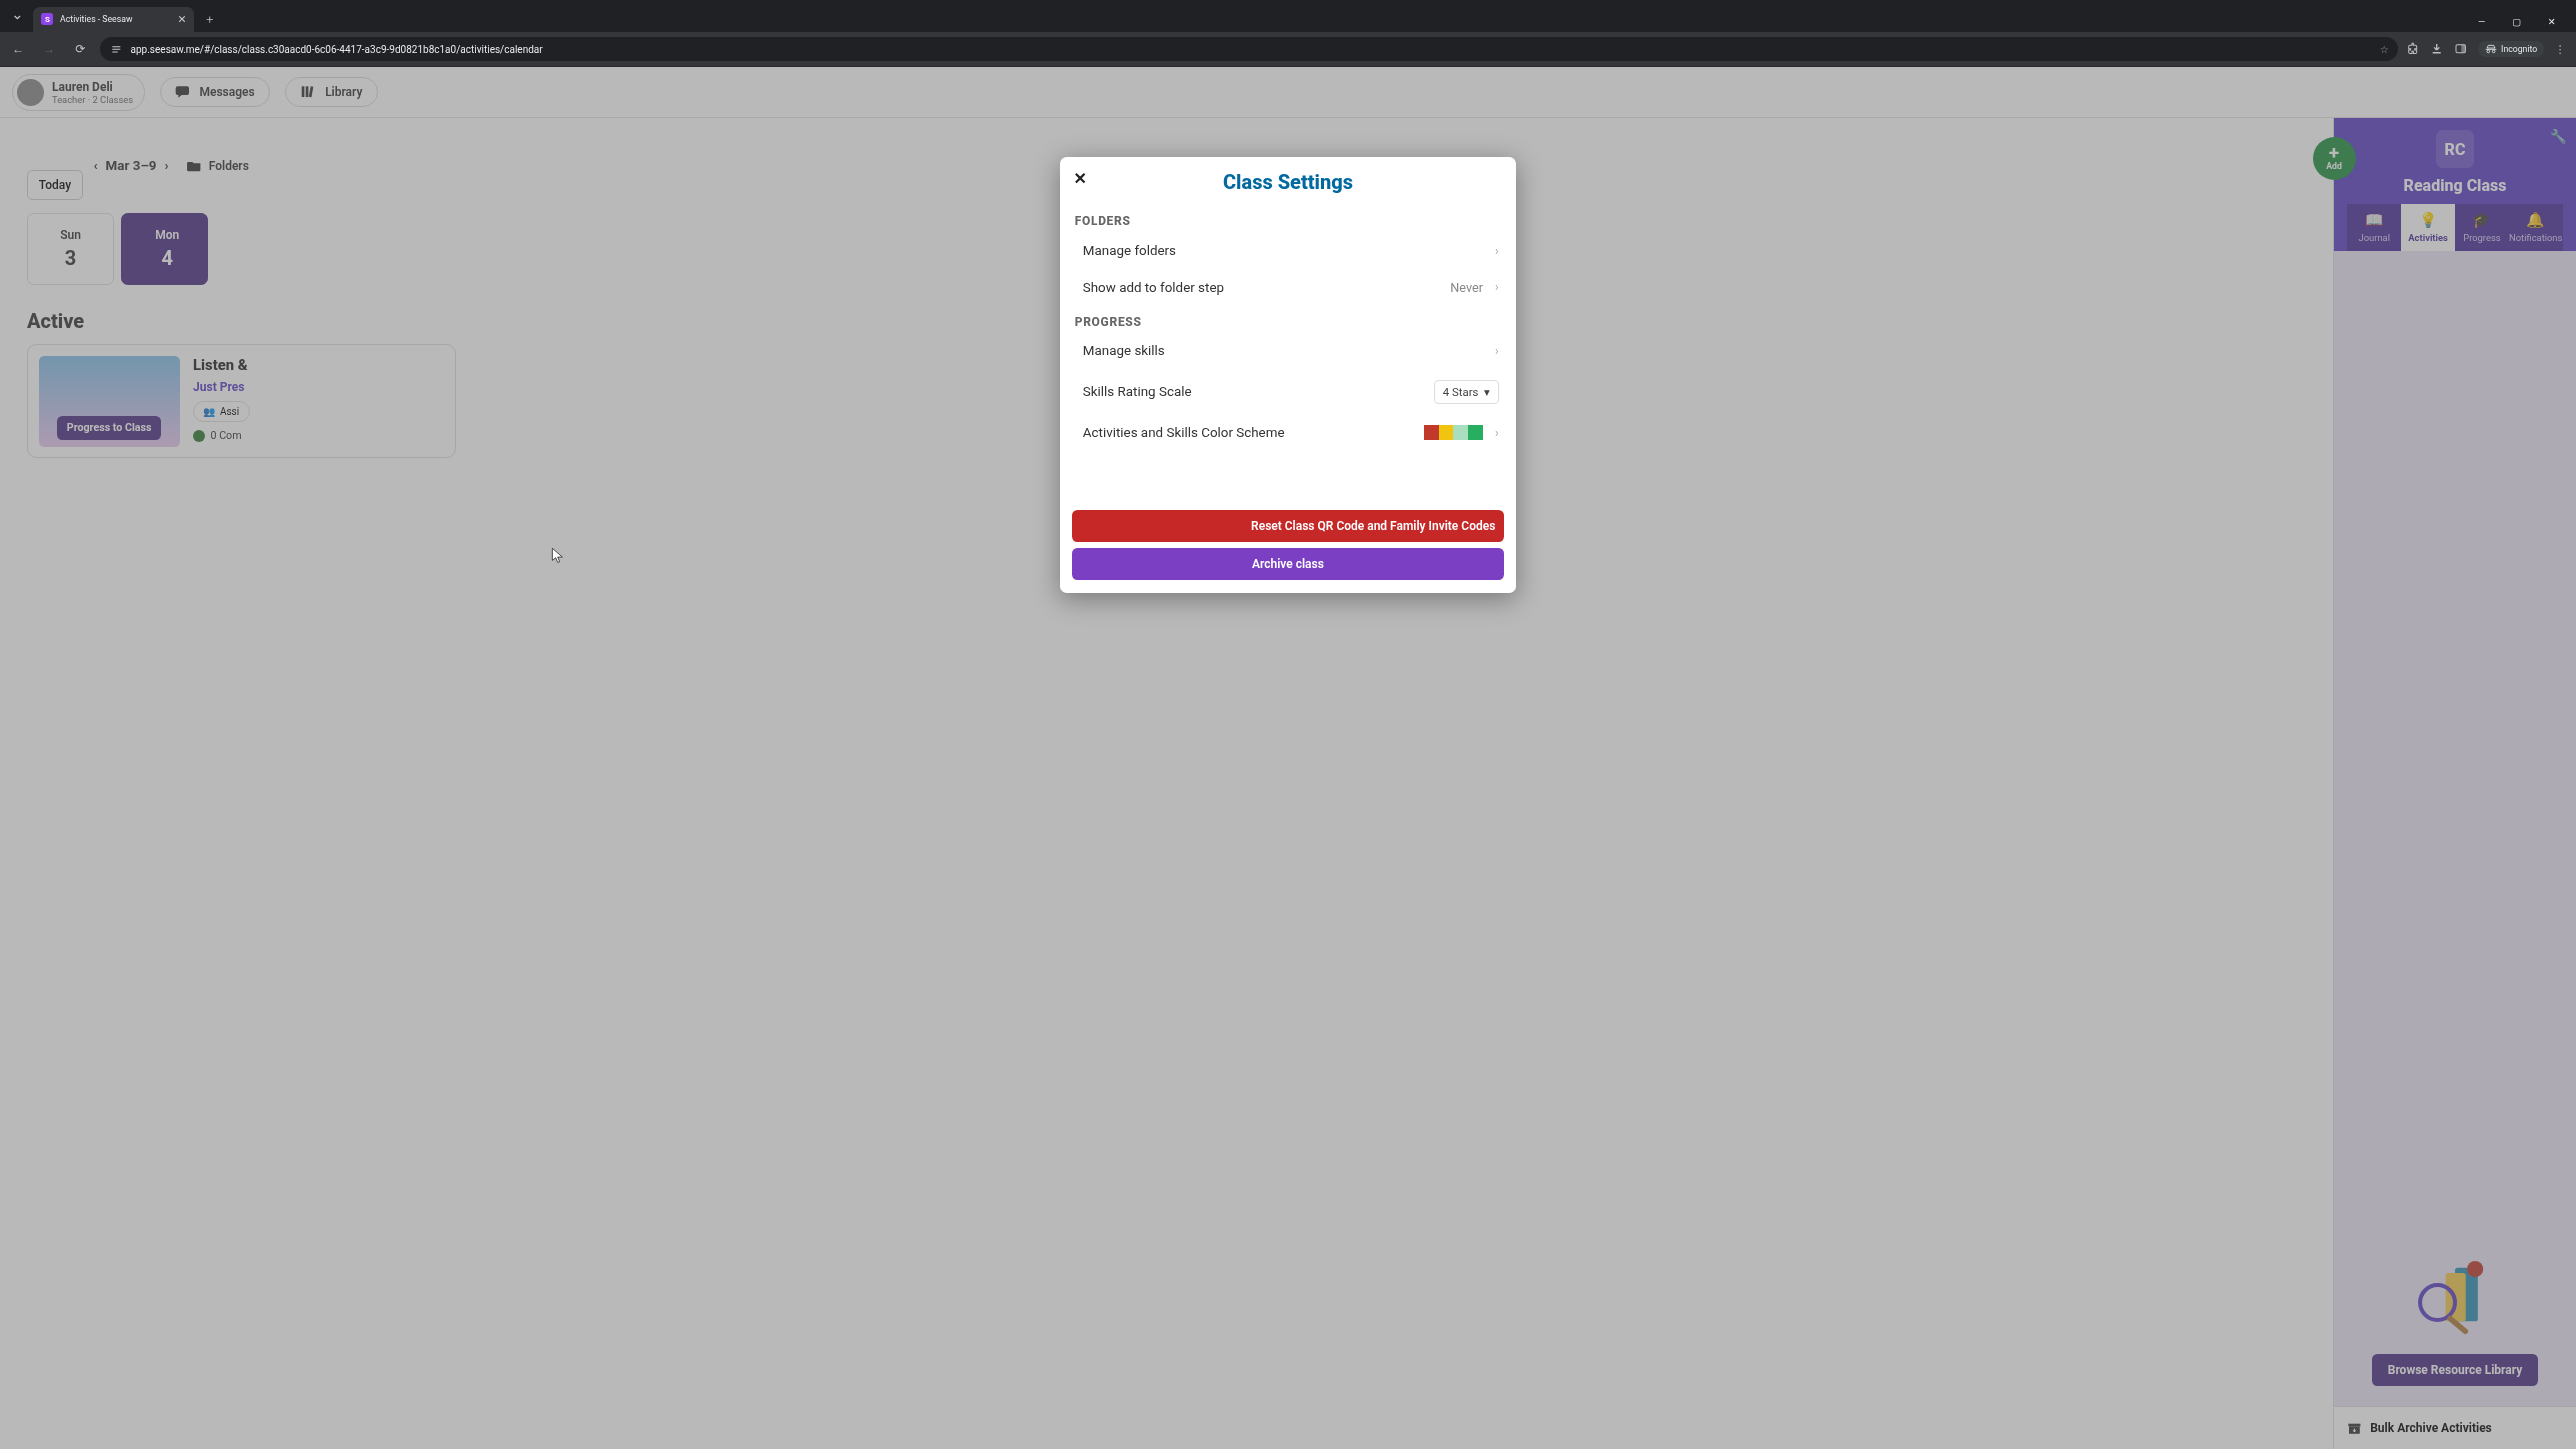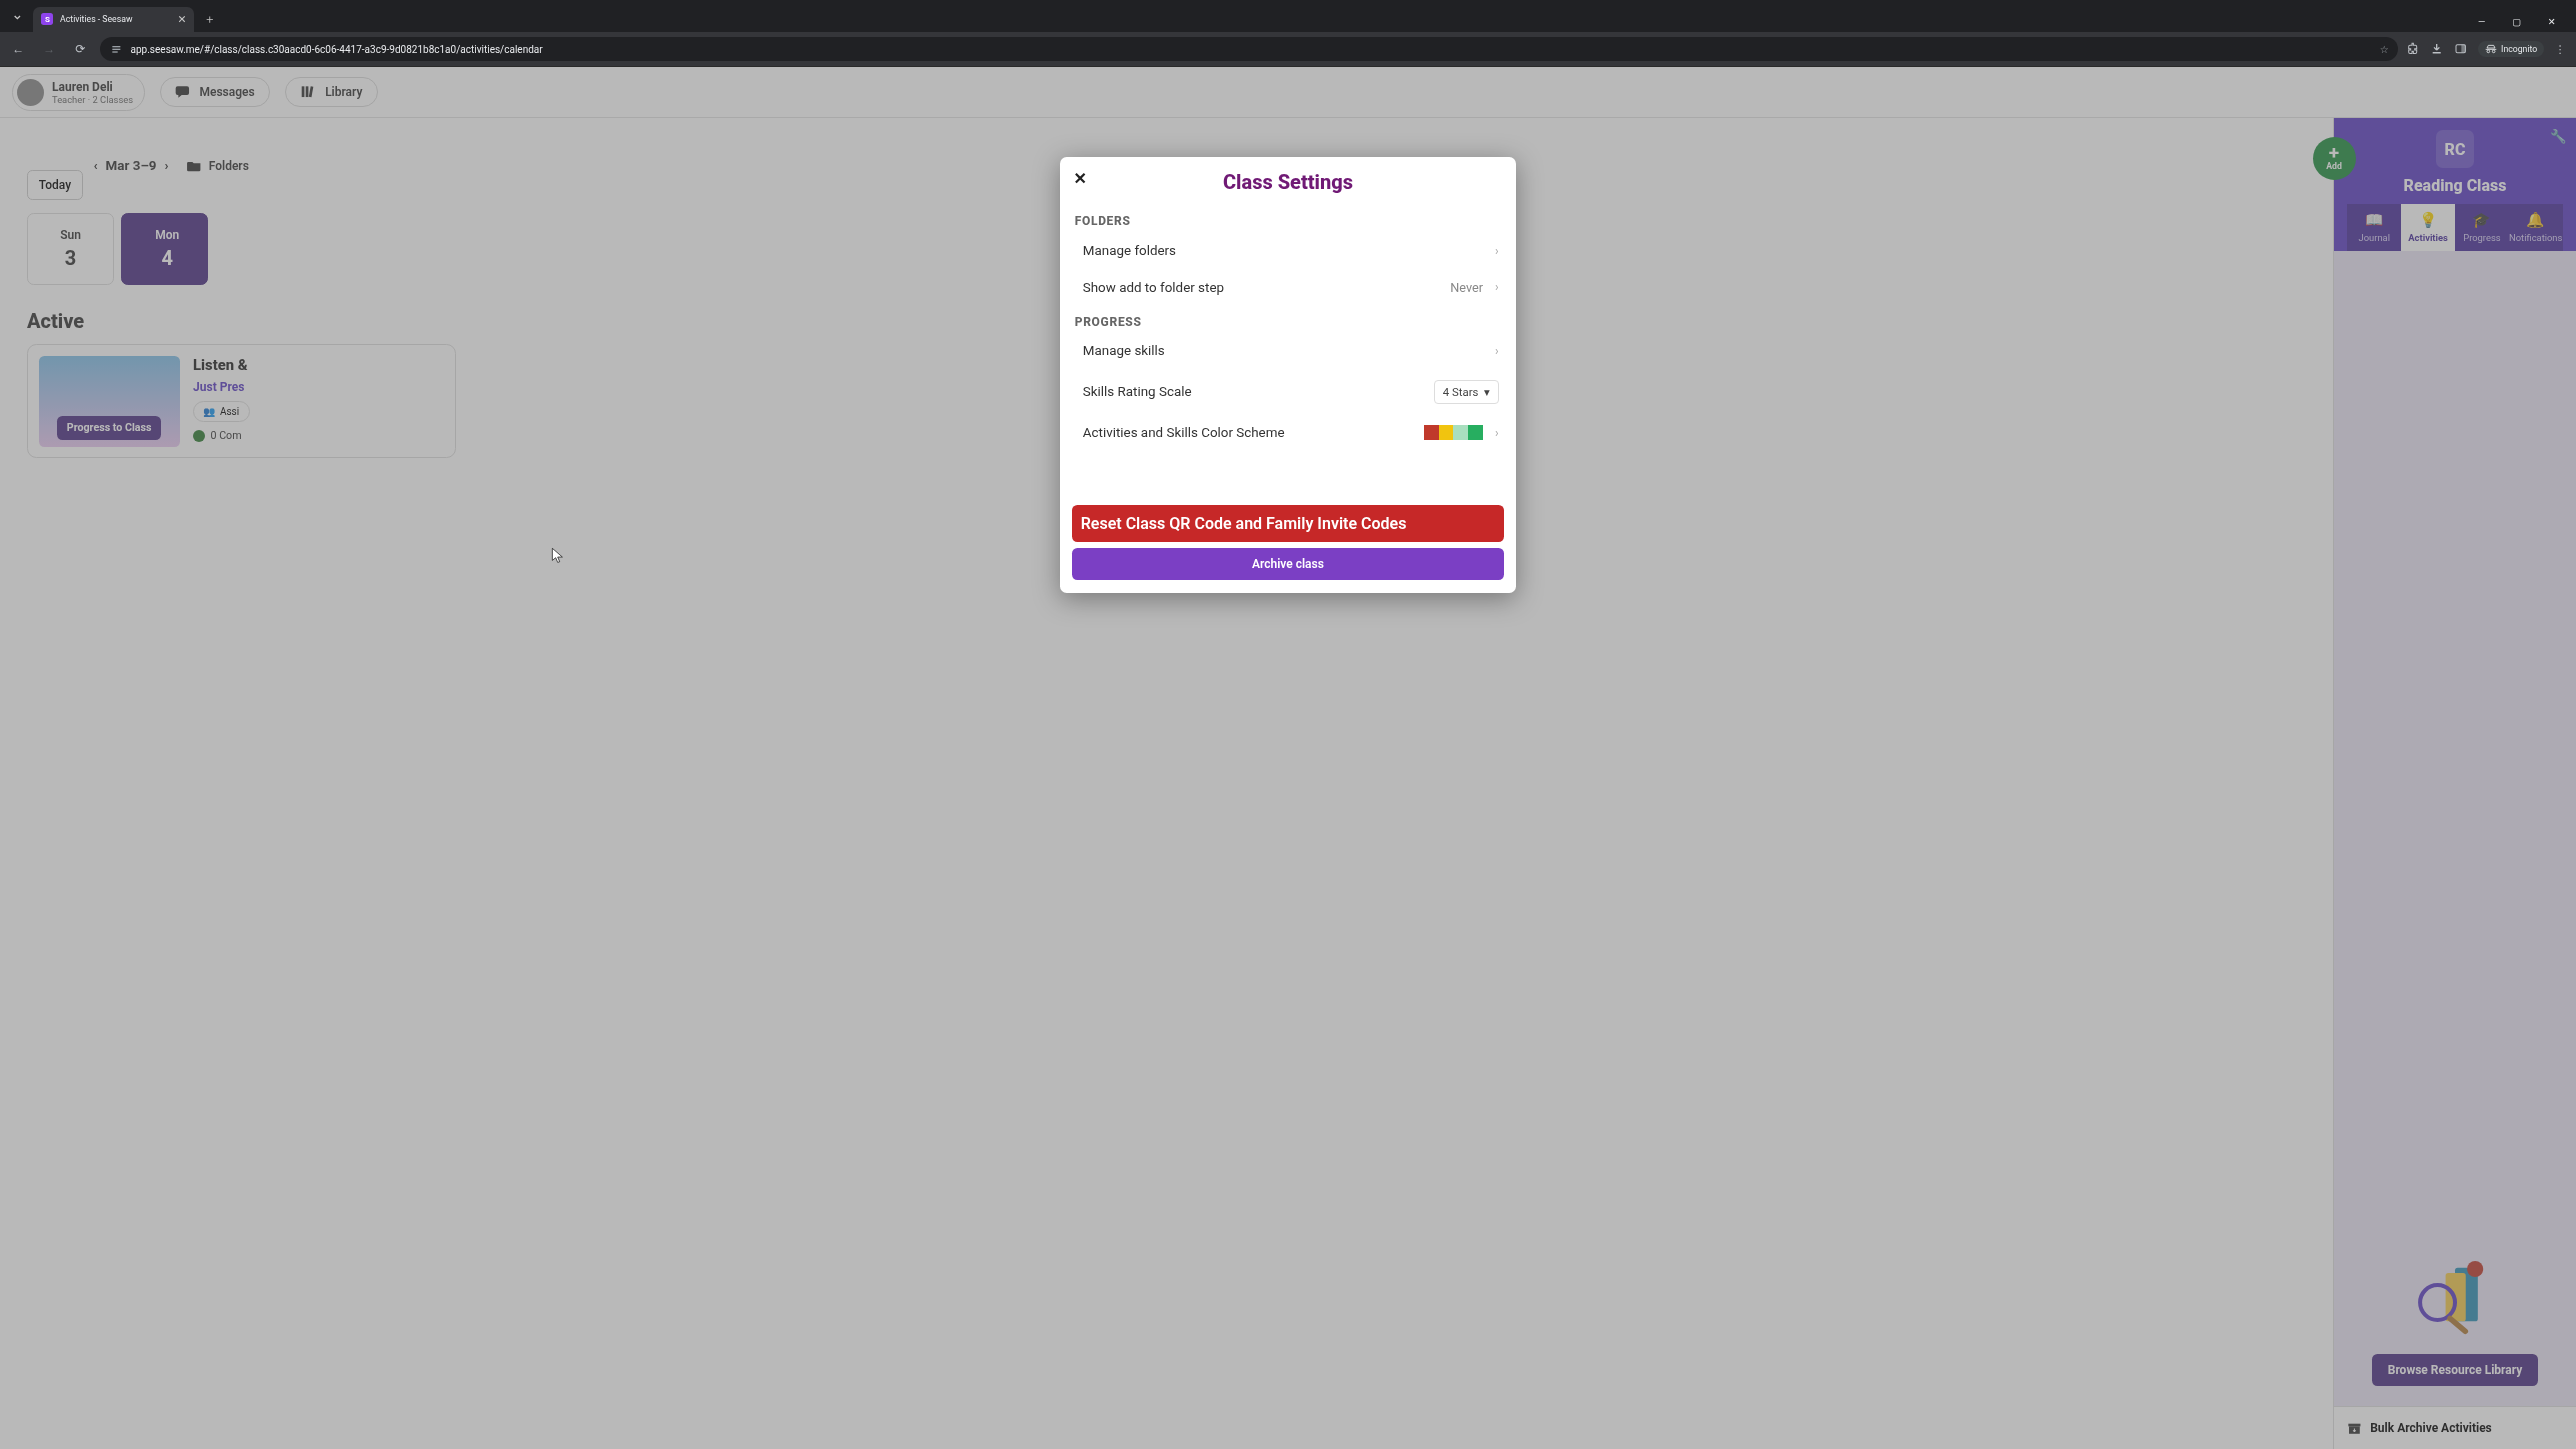--- a/index.html
+++ b/index.html
@@ -75,35 +75,35 @@
   .rail-tab.active { background:#fff; color:#4a2f9c; font-weight:700;}
   .rail-tab .ico { display:block; font-size:14.8px; margin-bottom:2.7px;}
   .rail-mid { flex:1; display:flex; flex-direction:column; align-items:center; justify-content:flex-end; padding:20px;}
   .browse-btn { background:#4b2e83; color:#fff; padding:9.4px 16px; border-radius:5.4px; font-size:12px; font-weight:700;}
   .bulk-row { background:#fff; border-top:0.7px solid #ddd; padding:13.4px; display:flex; align-items:center; gap:8px; font-size:12px; font-weight:700;}
 
   
   .modal { position:absolute; left:50%; top:90px; transform:translateX(-50%); width: 456px; height: 436px; background:#fff; border-radius:6.7px; box-shadow:0 5.4px 27px rgba(0,0,0,0.35); display:flex; flex-direction:column; overflow:hidden;}
   .modal-header { position:relative; padding:13.4px 16px 6.7px 16px;}
   .modal-close { position:absolute; left:13.4px; top:12px; font-size:16px; font-weight:700; color:#222;}
-  .modal-title { text-align:center; font-size:20px; font-weight:800; color:#701a75;}
+  .modal-title { text-align:center; font-size:20px; font-weight:800; color:#0369a1;}
   .modal-body { flex:1; overflow-y:auto; padding: 4px 13.4px 0 13.4px; position:relative;}
   .modal-body::-webkit-scrollbar{width:6.7px;}
   .modal-body::-webkit-scrollbar-thumb{background:#ccc;border-radius:3.4px;}
   .sect-head { font-size:12px; font-weight:800; color:#666; letter-spacing:0.7px; margin:9.4px 0 4px 1.3px;}
   .setting-row { display:flex; align-items:center; justify-content:space-between; padding:10.7px 4px 10.7px 9.4px; font-size:13.4px; color:#333;}
   .setting-row .rval { color:#888; font-size:12.7px; display:flex; align-items:center; gap:12px;}
   .chev { color:#aaa; font-size:12px;}
   .dropdown-pill { border:0.7px solid #ddd; border-radius:4px; padding:4px 8px; display:flex; align-items:center; gap:5.4px; color:#444; font-size:11.4px;}
   .color-swatches { display:flex;}
   .sw { width:14.8px; height:14.8px;}
   .toggle { width:29.5px; height:16px; border-radius:8px; background:#c9b9f2; position:relative;}
   .toggle .knob { position:absolute; right:-1.3px; top:-0.7px; width:17.4px;height:17.4px;border-radius:50%;background:#5b3dc4;}
   .modal-footer { padding: 6.7px 12px 13.4px 12px; display:flex; flex-direction:column; gap:6.7px;}
-  .btn-danger { background:#c62828; color:#fff; border-radius:5.4px; padding:8.7px; font-size:16px; font-weight:600; text-align:left;}
+  .btn-danger { background:#c62828; color:#fff; border-radius:5.4px; padding:8.7px; font-size:12px; font-weight:600; text-align:right;}
   .btn-purple { background:#7b3fc4; color:#fff; border-radius:5.4px; padding:8.7px; font-size:12px; font-weight:600; text-align:center;}
 
   .cursor { position:absolute; width:13.4px; height:17.4px; pointer-events:none; }
 
   svg { display:block; }
 </style>
 </head>
 <body>
 
 <div class="browser-chrome">

